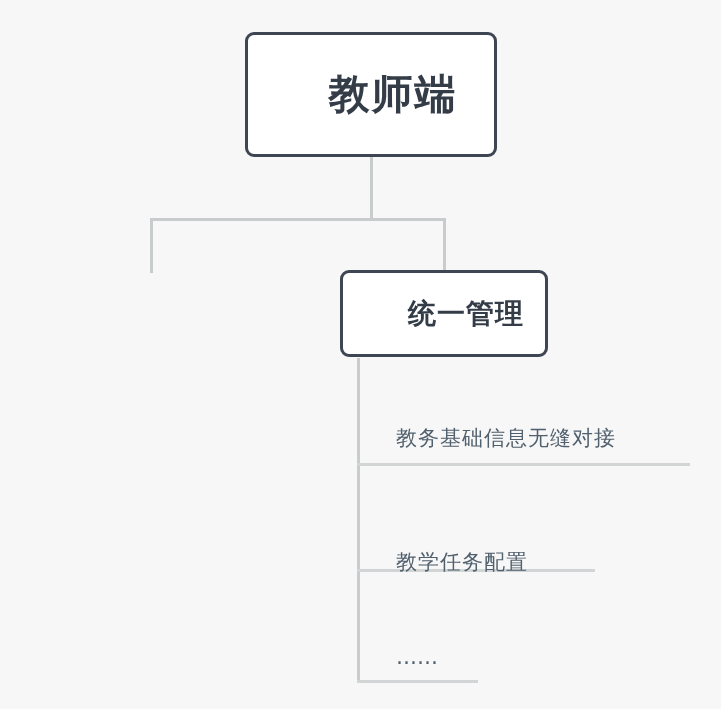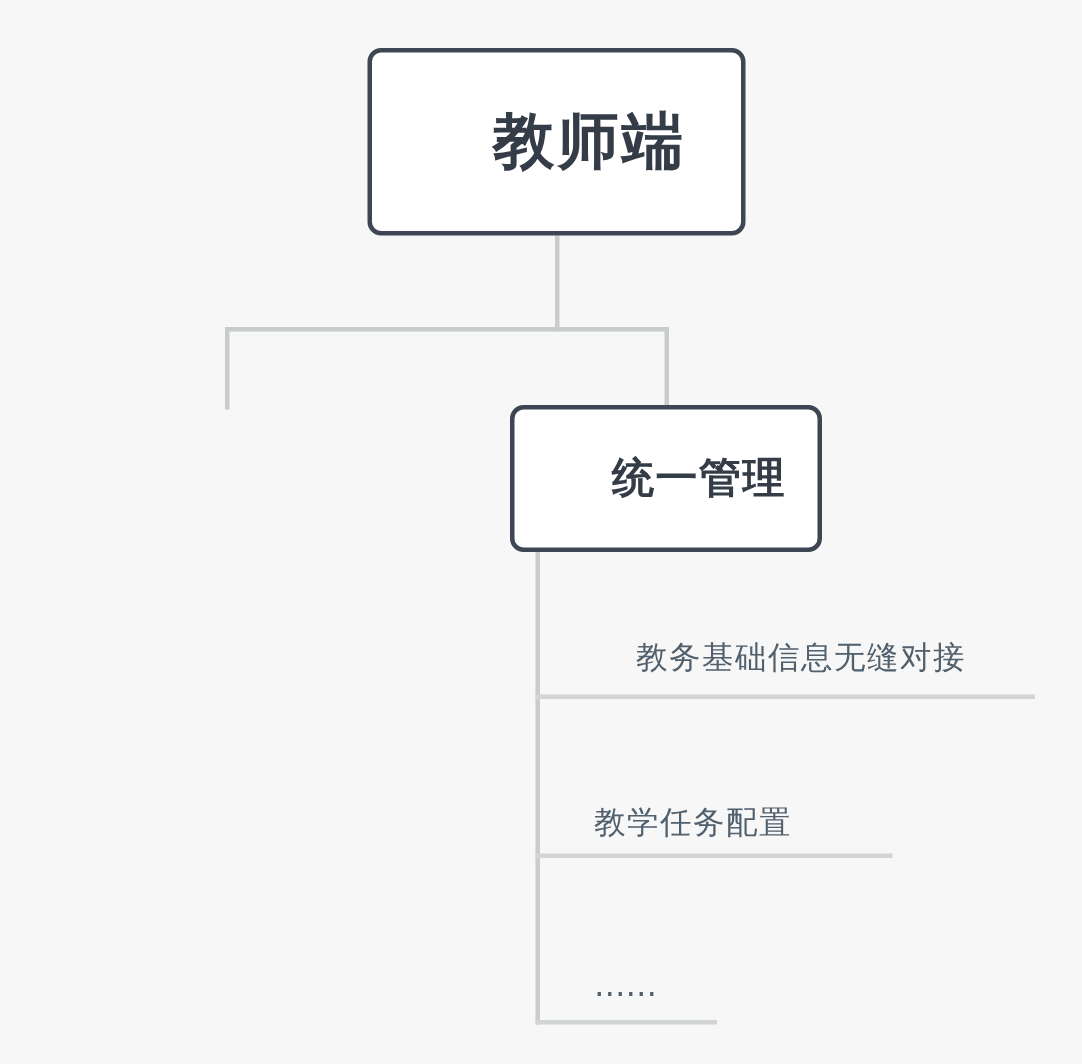--- a/index.html
+++ b/index.html
@@ -51,21 +51,21 @@
     top: 270px;
     width: 204px;
     height: 89px;
     font-size: 28px;
   }
 
   .node-child-right {
     left: 340px;
     top: 270px;
     width: 208px;
-    height: 98px;
+    height: 87px;
     font-size: 28px;
   }
 
   
   .conn {
     position: absolute;
     background: #c9cccd;
     z-index: 1;
   }
   .conn-v { width: 3px; }
@@ -114,24 +114,24 @@
     position: absolute;
     color: #51606d;
     font-size: 21px;
     font-weight: normal;
     white-space: nowrap;
     letter-spacing: 1px;
     z-index: 2;
   }
 
   .leaf-1 { top: 463px; width: 333px; }
-  .leaf-1-label { left: 396px; top: 424px; margin-left: 28px; }
+  .leaf-1-label { left: 396px; top: 424px; }
 
   .leaf-2 { top: 569px; width: 238px; }
-  .leaf-2-label { left: 396px; top: 534px; text-align: right; }
+  .leaf-2-label { left: 396px; top: 548px; text-align: right; }
 
   .leaf-3 { top: 680px; width: 121px; }
   .leaf-3-label { left: 396px; top: 645px; letter-spacing: 0px; }
 </style>
 </head>
 <body>
 
 <div id="diagram">
 
   <div class="conn conn-v conn-root-stem"></div>

